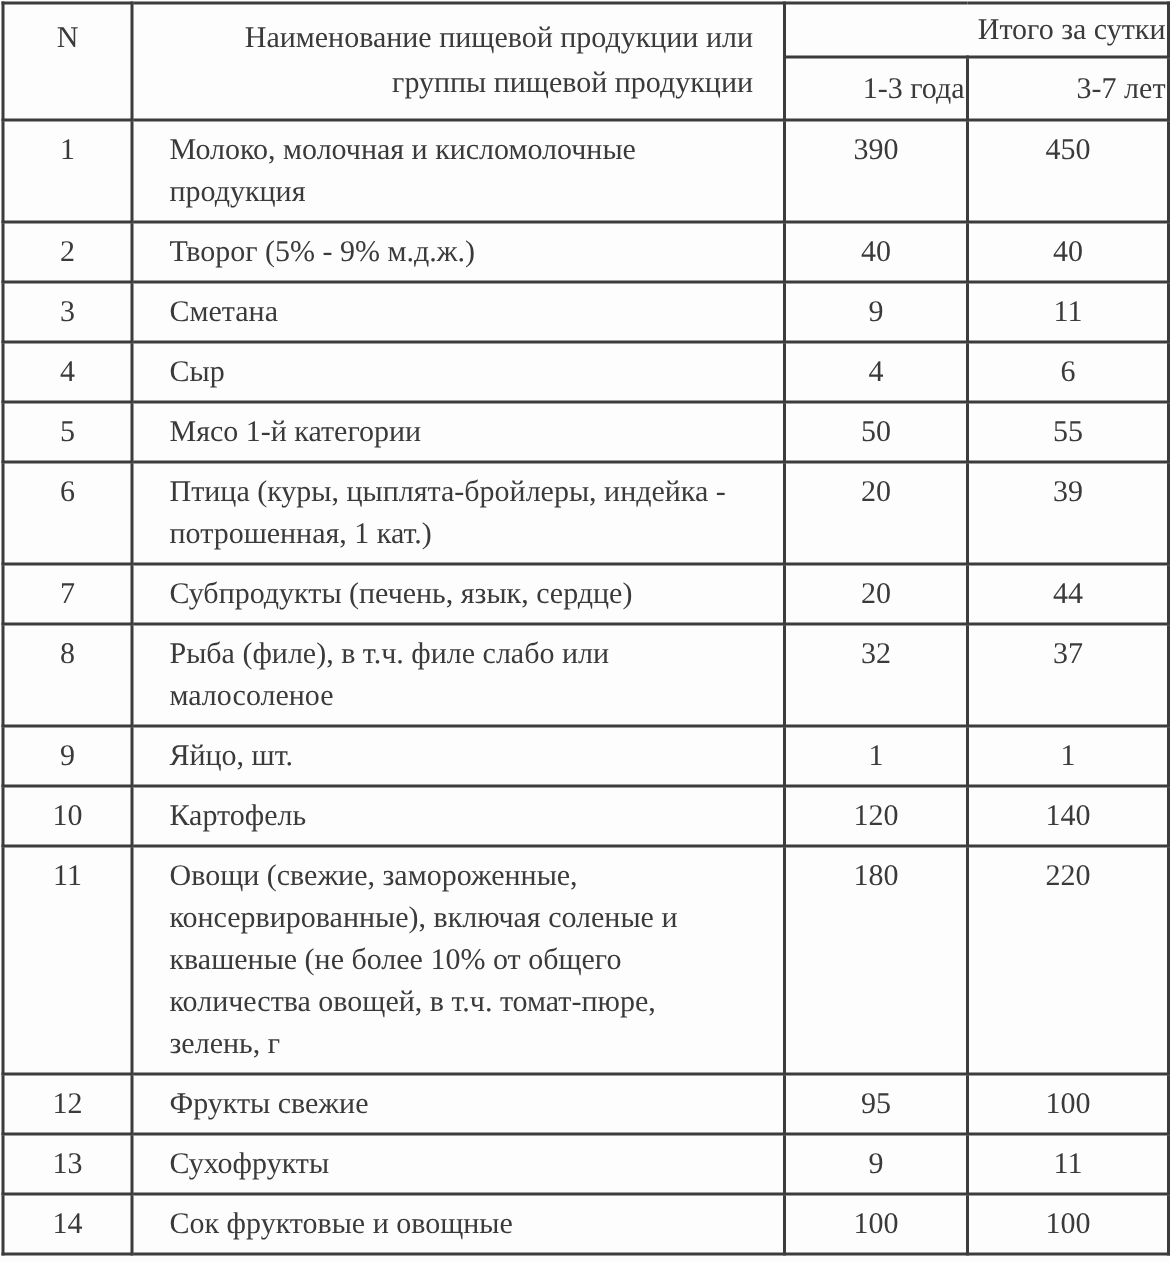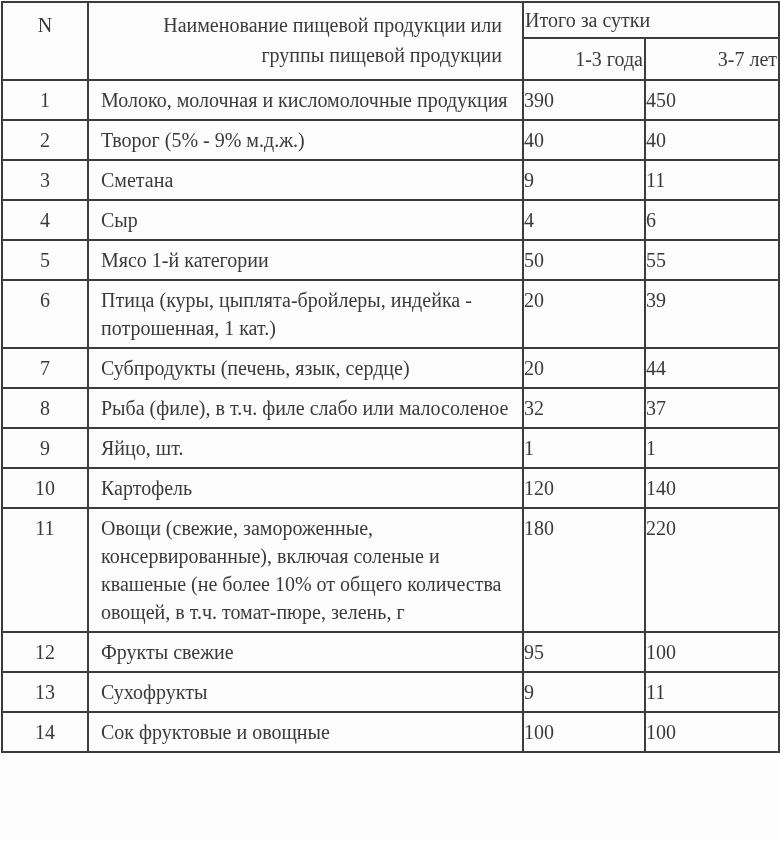--- a/index.html
+++ b/index.html
@@ -37,39 +37,39 @@
     line-height: 27px;
   }
   th.h-name {
     vertical-align: top;
     text-align: right;
     padding: 7px 20px 0 20px;
     line-height: 30px;
   }
   th.h-total {
     vertical-align: middle;
-    text-align: left;
+    text-align: right;
     line-height: 26px;
   }
   th.h-age {
     vertical-align: middle;
     text-align: right;
     line-height: 26px;
   }
   td {
     vertical-align: top;
     line-height: 28px;
     padding: 5px 0;
   }
   td.c-n { text-align: center; }
   td.c-name {
     text-align: left;
-    padding: 5px 12px;
+    padding: 5px 24px;
   }
-  td.c-val { text-align: left; }
+  td.c-val { text-align: center; }
 </style>
 </head>
 <body>
 
 <div class="page">
   <table class="norms">
     <colgroup>
       <col style="width:86px">
       <col style="width:435px">
       <col style="width:122px">

